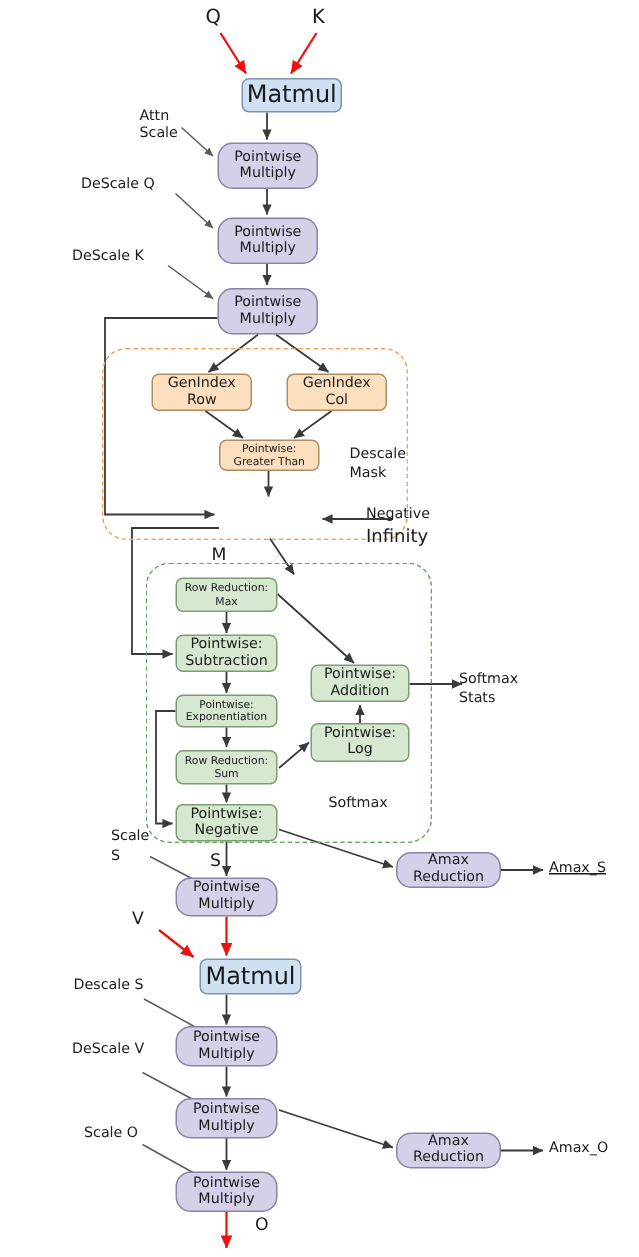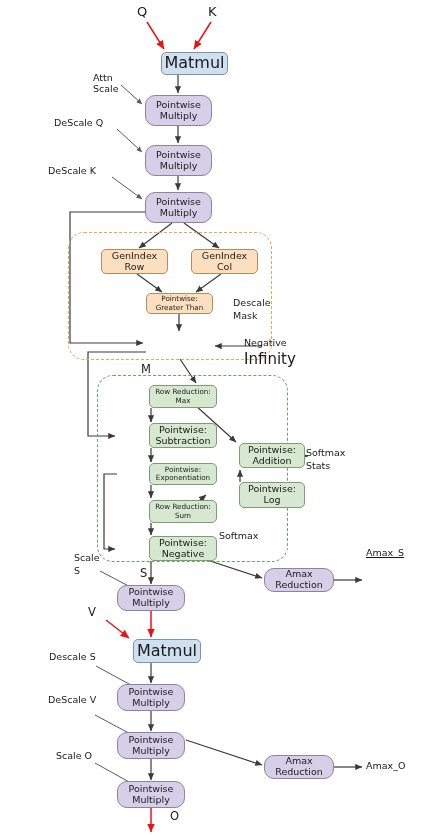--- a/index.html
+++ b/index.html
@@ -6,21 +6,21 @@
   body{width:426px;height:838px;font-family:"DejaVu Sans","Liberation Sans",sans-serif;}
   #stage{position:relative;width:426px;height:838px;overflow:hidden;background:#fff;}
   svg.layer{position:absolute;left:0;top:0;width:426px;height:838px;}
   .node{position:absolute;box-sizing:border-box;display:flex;flex-direction:column;
         align-items:center;justify-content:center;border:1px solid #6b6b6b;
         border-radius:5px;text-align:center;color:#1a1a1a;line-height:1.15;}
   .node span{display:block;white-space:nowrap;}
   .n-blue{background:#cfe0f0;border-color:#7f93a8;}
   .n-purple{background:#d5cfe8;border-color:#8a83a5;border-radius:10px;}
   .n-orange{background:#fbdfbf;border-color:#b08c63;}
-  .n-green{background:#d6e8cf;border-color:#7f9a77;margin-left:32px;}
+  .n-green{background:#d6e8cf;border-color:#7f9a77;}
   .fs11{font-size:16px;margin-left:16px;}
   .fs10{font-size:9.5px;}
   .fs8{font-size:7.2px;}
   .lbl{position:absolute;color:#1a1a1a;line-height:1.2;white-space:nowrap;}
   .lbl.center{text-align:center;}
   .grp{position:absolute;box-sizing:border-box;border-radius:16px;border-width:1.4px;border-style:dashed;}
   .grp-orange{border-color:#f0a358;}
   .grp-green{border-color:#5faa5f;}
 </style>
 </head>
@@ -220,35 +220,35 @@
   <div class="lbl center" style="left:93px;top:72px;font-size:9.5px;">Attn</div>
   <div class="lbl center" style="left:93px;top:83px;font-size:9.5px;">Scale</div>
 
   <div class="lbl" style="left:54px;top:117px;font-size:9.5px;">DeScale Q</div>
   <div class="lbl" style="left:48px;top:165px;font-size:9.5px;">DeScale K</div>
 
   <div class="lbl center" style="left:233px;top:297px;font-size:9.5px;">Descale</div>
   <div class="lbl center" style="left:233px;top:310px;font-size:9.5px;">Mask</div>
 
   <div class="lbl" style="left:244px;top:337px;font-size:9.5px;">Negative</div>
-  <div class="lbl" style="left:244px;top:350px;font-size:15px;">Infinity</div>
+  <div class="lbl" style="left:244px;top:350px;font-size:12px;">Infinity</div>
 
   <div class="lbl" style="left:141px;top:363px;font-size:11.5px;">M</div>
 
   <div class="lbl" style="left:306px;top:447px;font-size:9.5px;">Softmax</div>
   <div class="lbl" style="left:306px;top:460px;font-size:9.5px;">Stats</div>
 
   <div class="lbl" style="left:219px;top:530px;font-size:9.5px;">Softmax</div>
 
   <div class="lbl" style="left:74px;top:552px;font-size:9.5px;">Scale</div>
   <div class="lbl" style="left:74px;top:565px;font-size:9.5px;">S</div>
 
   <div class="lbl" style="left:140px;top:567px;font-size:11.5px;">S</div>
 
-  <div class="lbl" style="left:366px;top:547px;font-size:9.5px;text-decoration:underline;">Amax_S</div>
+  <div class="lbl" style="left:366px;top:573px;font-size:9.5px;text-decoration:underline;">Amax_S</div>
 
   <div class="lbl" style="left:88px;top:606px;font-size:11.5px;">V</div>
 
   <div class="lbl" style="left:49px;top:651px;font-size:9.5px;">Descale S</div>
   <div class="lbl" style="left:48px;top:694px;font-size:9.5px;">DeScale V</div>
   <div class="lbl" style="left:56px;top:750px;font-size:9.5px;">Scale O</div>
 
   <div class="lbl" style="left:366px;top:760px;font-size:9.5px;">Amax_O</div>
 
   <div class="lbl" style="left:170px;top:810px;font-size:11.5px;">O</div>

